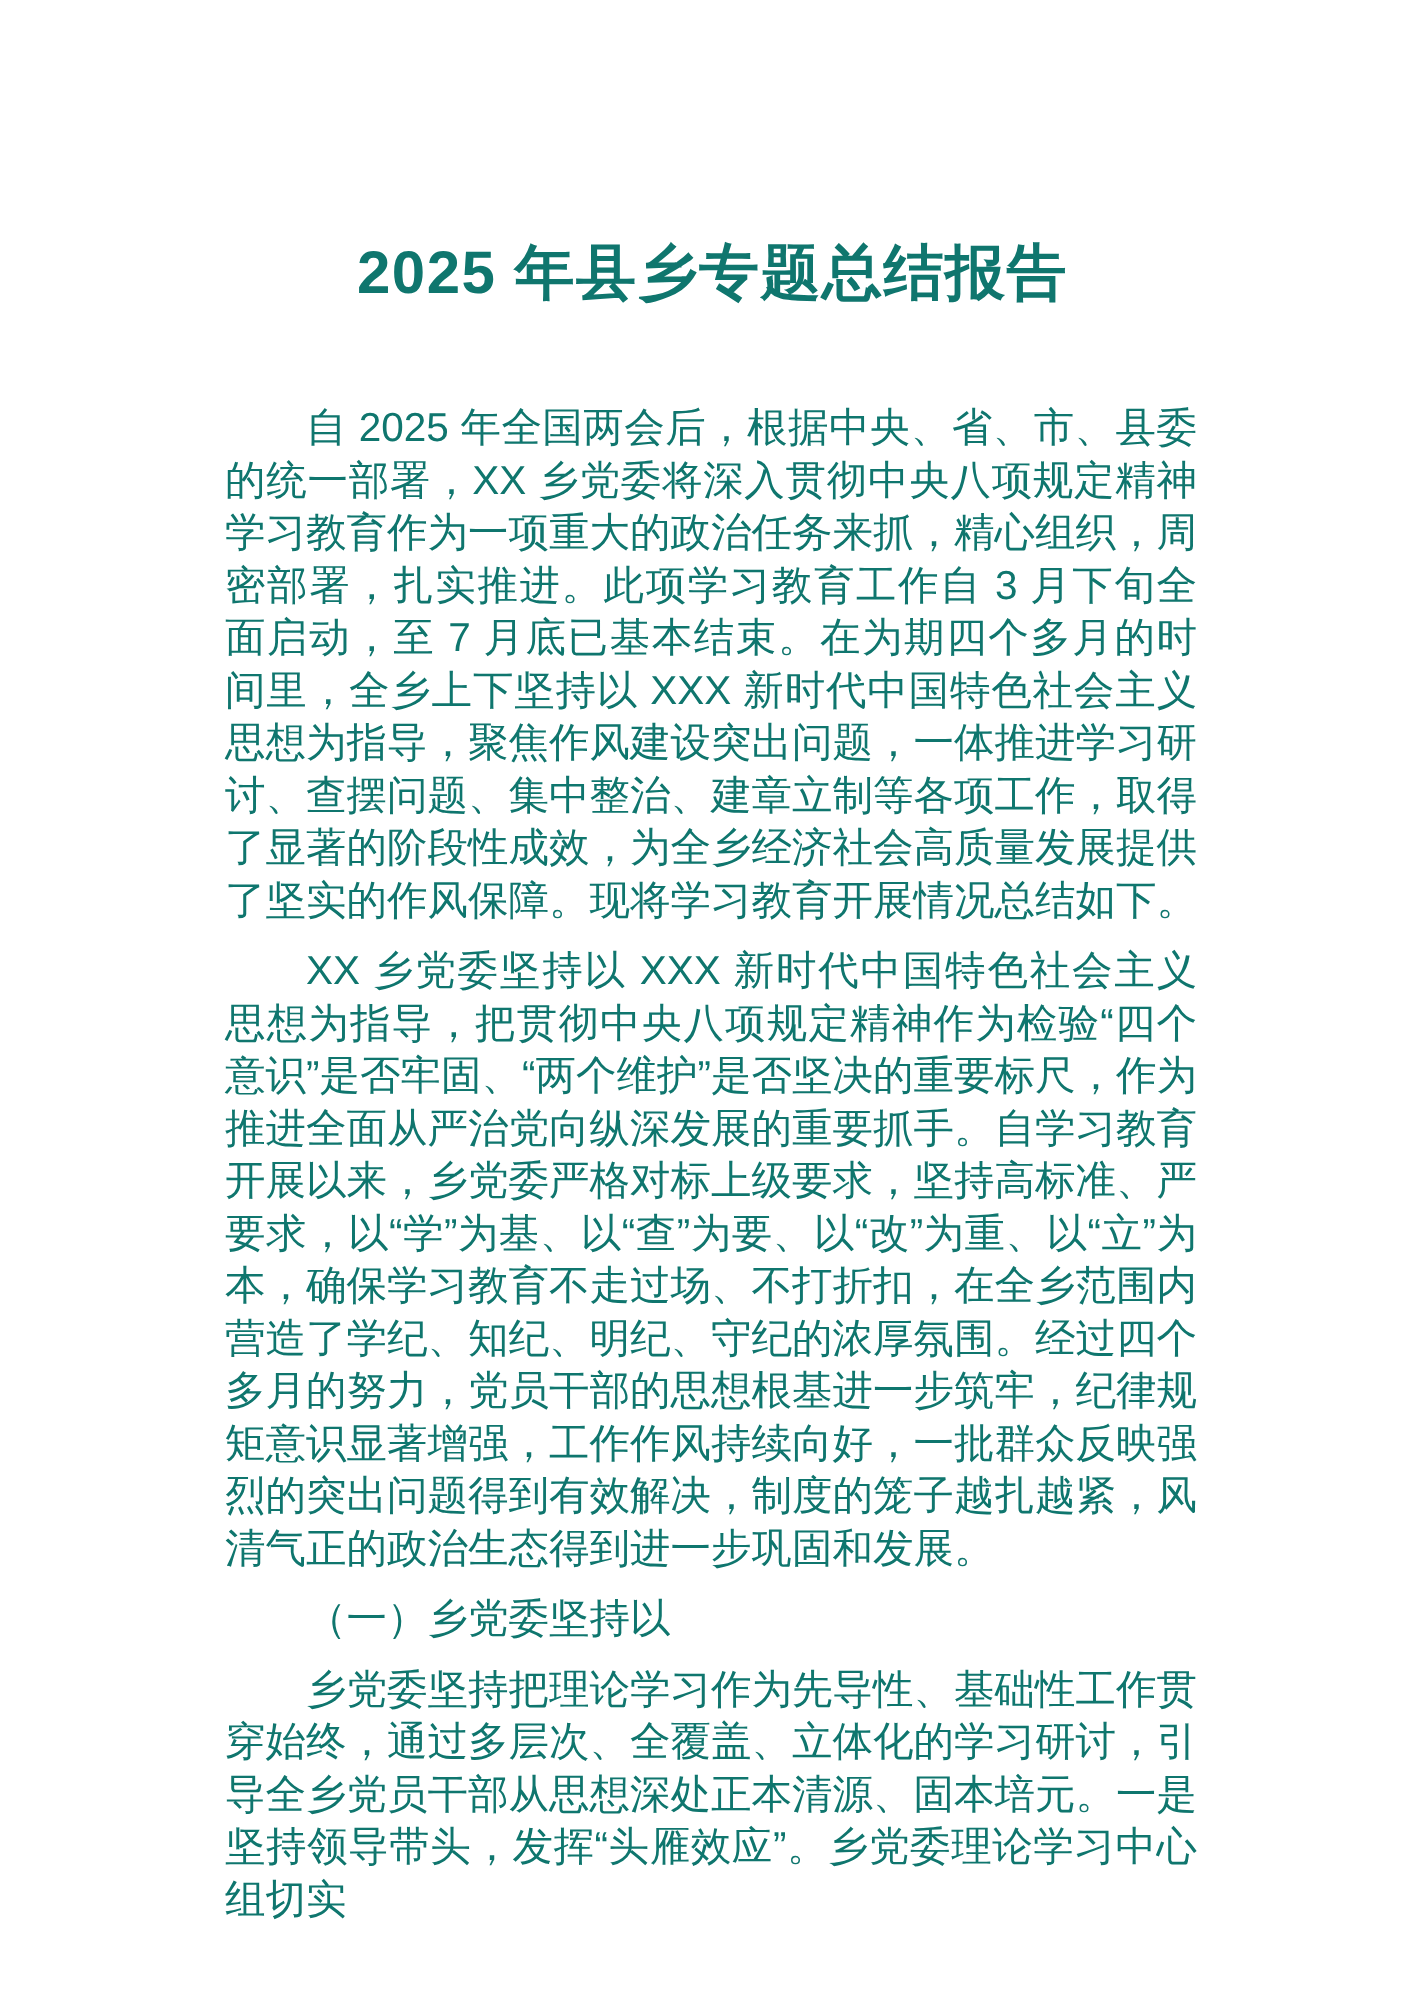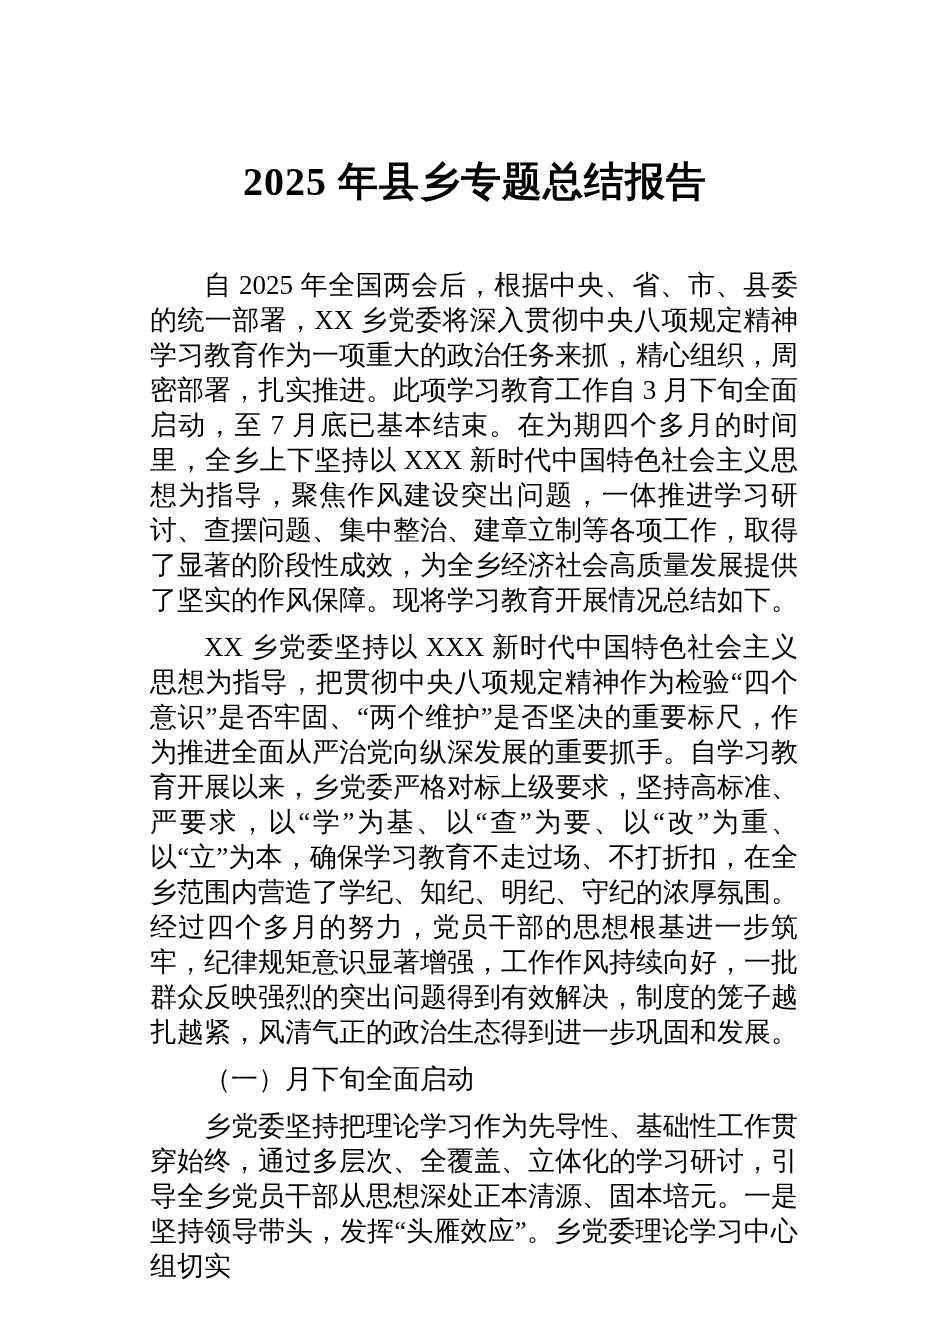--- a/index.html
+++ b/index.html
@@ -6,22 +6,22 @@
     margin: 0;
     padding: 0;
     background: #ffffff;
   }
   .page {
     position: relative;
     width: 950px;
     height: 1344px;
     background: #ffffff;
     overflow: hidden;
-    font-family: Liberation Serif, serif;
-    color: #000000;
+    font-family: Liberation Sans, sans-serif;
+    color: #0f766e;
   }
   .doc-title {
     position: absolute;
     top: 158px;
     left: 0;
     width: 950px;
     margin: 0;
     text-align: center;
     font-size: 40px;
     line-height: 48px;
@@ -46,17 +46,17 @@
 </head>
 <body>
 
 <div class="page">
 
   <h1 class="doc-title">2025 年县乡专题总结报告</h1>
 
   <div class="doc-body">
     <p>自 2025 年全国两会后，根据中央、省、市、县委的统一部署，XX 乡党委将深入贯彻中央八项规定精神学习教育作为一项重大的政治任务来抓，精心组织，周密部署，扎实推进。此项学习教育工作自 3 月下旬全面启动，至 7 月底已基本结束。在为期四个多月的时间里，全乡上下坚持以 XXX 新时代中国特色社会主义思想为指导，聚焦作风建设突出问题，一体推进学习研讨、查摆问题、集中整治、建章立制等各项工作，取得了显著的阶段性成效，为全乡经济社会高质量发展提供了坚实的作风保障。现将学习教育开展情况总结如下。</p>
     <p>XX 乡党委坚持以 XXX 新时代中国特色社会主义思想为指导，把贯彻中央八项规定精神作为检验“四个意识”是否牢固、“两个维护”是否坚决的重要标尺，作为推进全面从严治党向纵深发展的重要抓手。自学习教育开展以来，乡党委严格对标上级要求，坚持高标准、严要求，以“学”为基、以“查”为要、以“改”为重、以“立”为本，确保学习教育不走过场、不打折扣，在全乡范围内营造了学纪、知纪、明纪、守纪的浓厚氛围。经过四个多月的努力，党员干部的思想根基进一步筑牢，纪律规矩意识显著增强，工作作风持续向好，一批群众反映强烈的突出问题得到有效解决，制度的笼子越扎越紧，风清气正的政治生态得到进一步巩固和发展。</p>
-    <p>（一）月下旬全面启动</p>
+    <p>（一）乡党委坚持以</p>
     <p>乡党委坚持把理论学习作为先导性、基础性工作贯穿始终，通过多层次、全覆盖、立体化的学习研讨，引导全乡党员干部从思想深处正本清源、固本培元。一是坚持领导带头，发挥“头雁效应”。乡党委理论学习中心组切实</p>
   </div>
 
 </div>
 
 </body></html>

